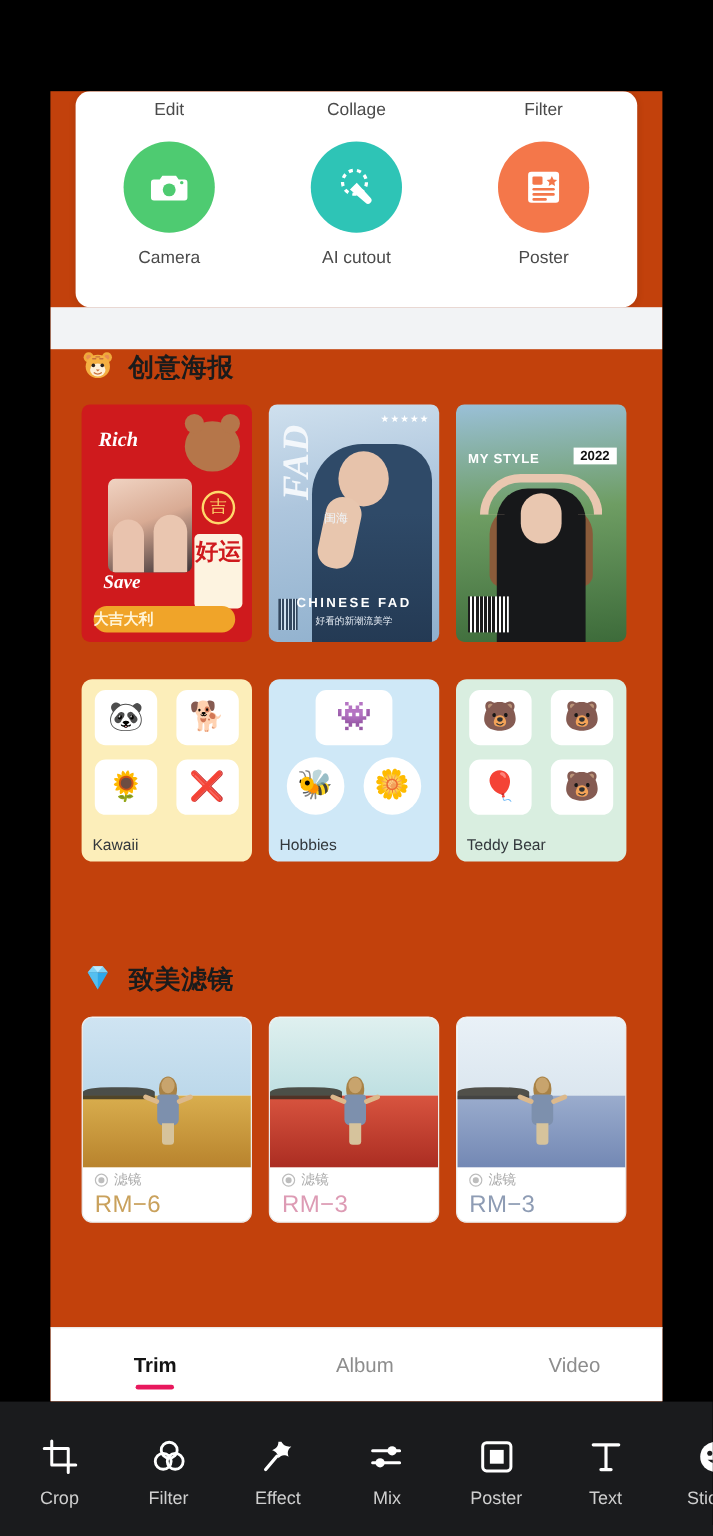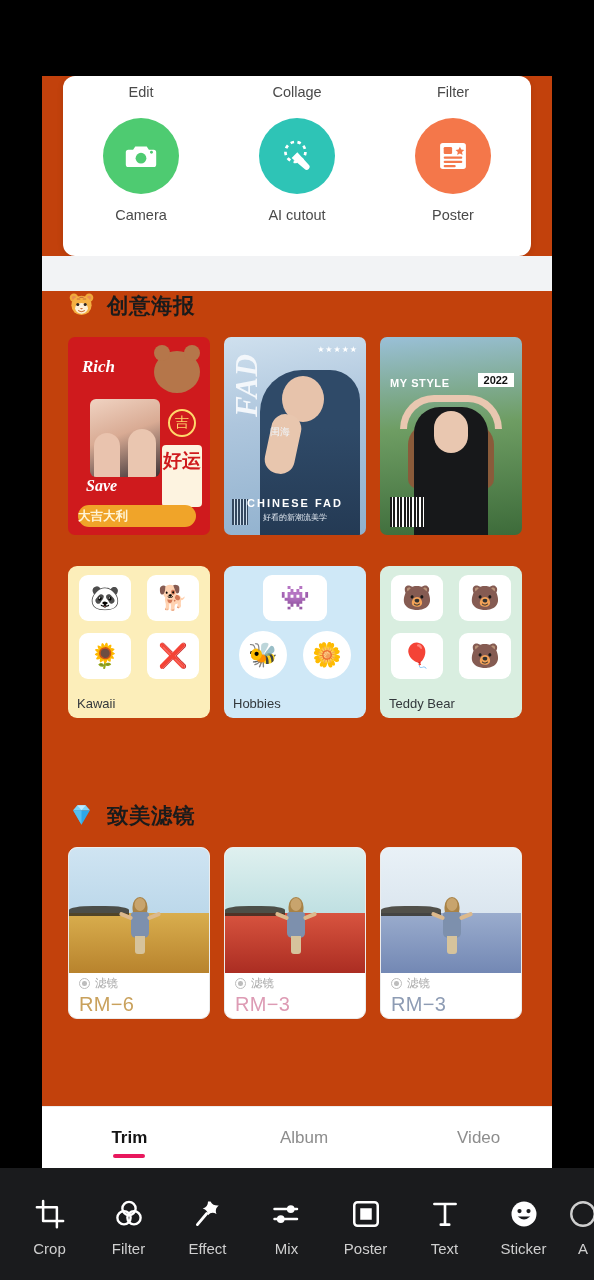--- a/index.html
+++ b/index.html
@@ -188,21 +188,21 @@
   .tab{ flex:1; display:flex; flex-direction:column; align-items:center;
         justify-content:center; cursor:pointer; position:relative; }
   .tab .tl{ font-size:17px; color:#8d8d8d; }
   .tab.active .tl{ color:#141414; font-weight:bold; }
   .tab .bar{ position:absolute; bottom:10px; width:32px; height:4px; border-radius:2px;
              background:#e8185d; display:none; }
   .tab.active .bar{ display:block; }
 
   
   .bottombar{ position:absolute; bottom:0; left:0; width:594px; height:112px;
-              background:#1a1b1d; display:flex; align-items:center; padding-left:10px; }
+              background:#1a1b1d; display:flex; align-items:center; padding-left:10px;gap:12px; }
   .bb-item{ width:79px; flex:none; display:flex; flex-direction:column;
             align-items:center; cursor:pointer; }
   .bb-ic{ height:44px; display:flex; align-items:center; justify-content:center; }
   .bb-lb{ font-size:15px; color:#cfcfcf; margin-top:4px; }
   .bb-clip{ overflow:hidden; }
 </style>
 </head>
 <body>
 
 <div class="phone">

